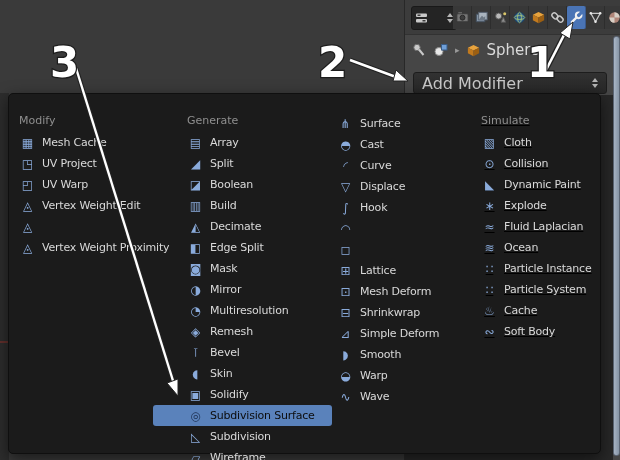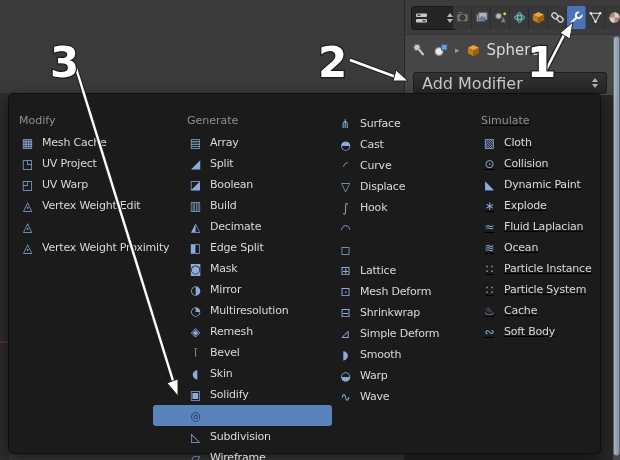--- a/index.html
+++ b/index.html
@@ -263,20 +263,21 @@
           <div class="menu-item">
             <span class="glyph">◖</span>
             <span class="lbl">Skin</span>
           </div>
           <div class="menu-item">
             <span class="glyph">▣</span>
             <span class="lbl">Solidify</span>
           </div>
           <div class="menu-item highlighted">
             <span class="glyph">◎</span>
+            <span class="lbl">Subdivision Surface</span>
           </div>
           <div class="menu-item">
             <span class="glyph">◺</span>
             <span class="lbl">Subdivision</span>
           </div>
           <div class="menu-item">
             <span class="glyph">▱</span>
             <span class="lbl">Wireframe</span>
           </div>
         </div>

